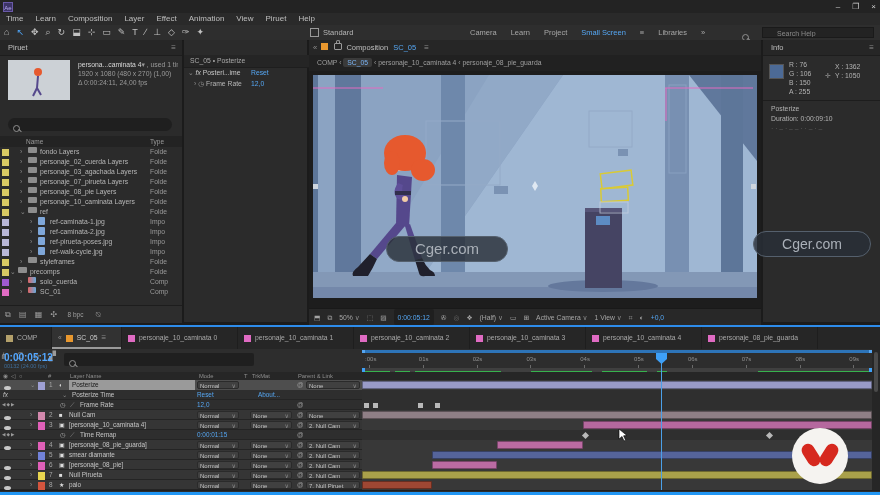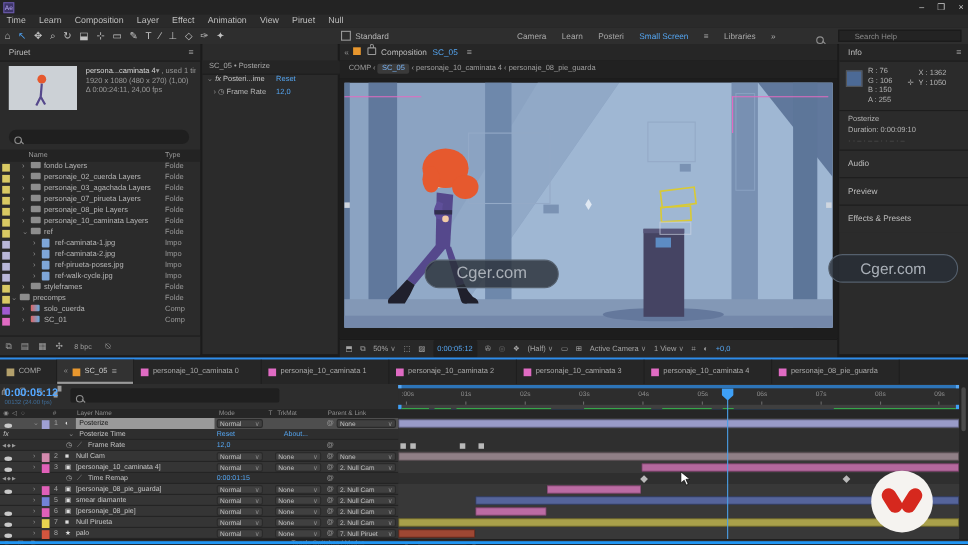--- a/index.html
+++ b/index.html
@@ -120,21 +120,21 @@
 
   <div class="abs menubar" id="menubar">
       <span>Time</span>
       <span>Learn</span>
       <span>Composition</span>
       <span>Layer</span>
       <span>Effect</span>
       <span>Animation</span>
       <span>View</span>
       <span>Piruet</span>
-      <span>Null</span>
+      <span>Help</span>
     </div>
 
   <div class="abs toolbar"></div>
   <div class="abs tools" id="tools">
       <span class="tool">⌂</span>
       <span class="tool active">↖</span>
       <span class="tool">✥</span>
       <span class="tool">⌕</span>
       <span class="tool">↻</span>
       <span class="tool">⬓</span>
@@ -148,21 +148,21 @@
       <span class="tool">✑</span>
       <span class="tool">✦</span>
     </div>
   <div class="abs snap">
     <span class="snapbox"></span>
     <span>Standard</span>
   </div>
   <div class="abs ws" id="workspaces">
       <span>Camera</span>
       <span>Learn</span>
-      <span>Posteri</span>
+      <span>Project</span>
       <span class="active">Small Screen</span>
       <span>≡</span>
       <span>Libraries</span>
       <span>»</span>
     </div>
   <div class="abs" style="left:742px;top:27px;"><span class="mag"></span></div>
   <div class="abs searchhelp txt">Search Help</div>
 
   <div class="abs panel" style="left:0;top:40px;width:182px;height:282px;">
     <div class="ptab">
@@ -418,25 +418,20 @@
       </div>
     <div class="abs inf-line" style="left:62px;top:31px;color:#9a9a9a;">✛</div>
     <div class="abs" style="left:72px;top:22px;" id="infocoord">
         <div class="inf-line">X : 1362</div>
         <div class="inf-line">Y : 1050</div>
       </div>
     <div class="abs" style="left:0;top:60px;width:117px;border-top:1px solid #1d1d1d;"></div>
     <div class="abs inf-line txt" style="left:8px;top:64px;width:105px;">Posterize</div>
     <div class="abs inf-line txt" style="left:8px;top:74px;width:105px;">Duration: 0:00:09:10</div>
     <div class="abs inf-line txt" style="left:8px;top:84px;width:105px;color:#5a5a5a;">· · – · – – · · – · –</div>
-    <div class="abs" style="left:0;top:96px;width:117px;" id="infosects">
-        <div class="sect">Audio</div>
-        <div class="sect">Preview</div>
-        <div class="sect">Effects &amp; Presets</div>
-      </div>
     <div class="abs wm-pill" style="left:-10px;top:191px;width:116px;height:24px;font-size:14px;line-height:24px;">Cger.com</div>
   </div>
 
   <div class="abs timeline">
     <div class="ttabs" id="ttabs">
         <div class="ttab" style="width: 52px; box-sizing: border-box;">
           <span class="chip" style="background:#b3a06b;flex:none;"></span>
           <span class="txt">COMP</span>
         </div>
         <div class="ttab active" style="width: 70px; box-sizing: border-box;">

